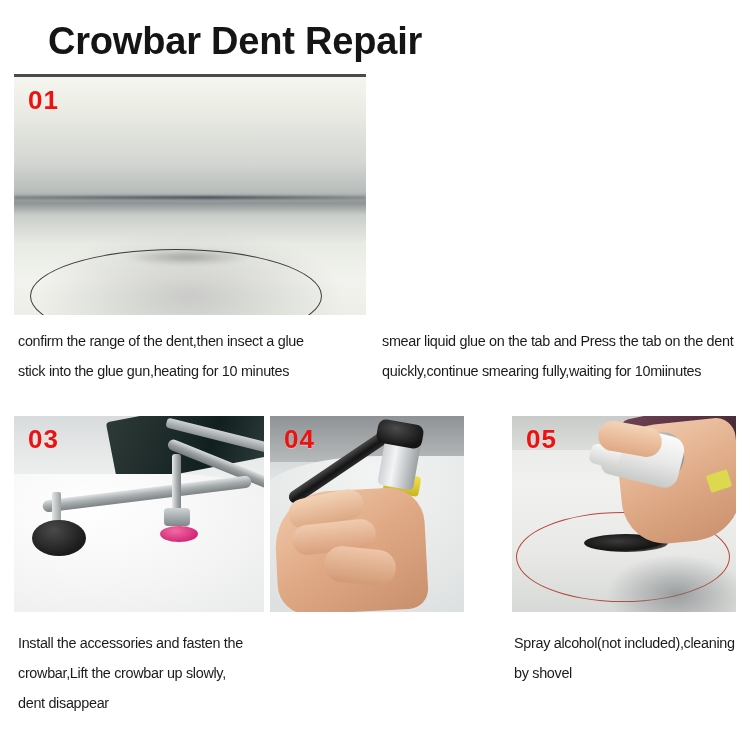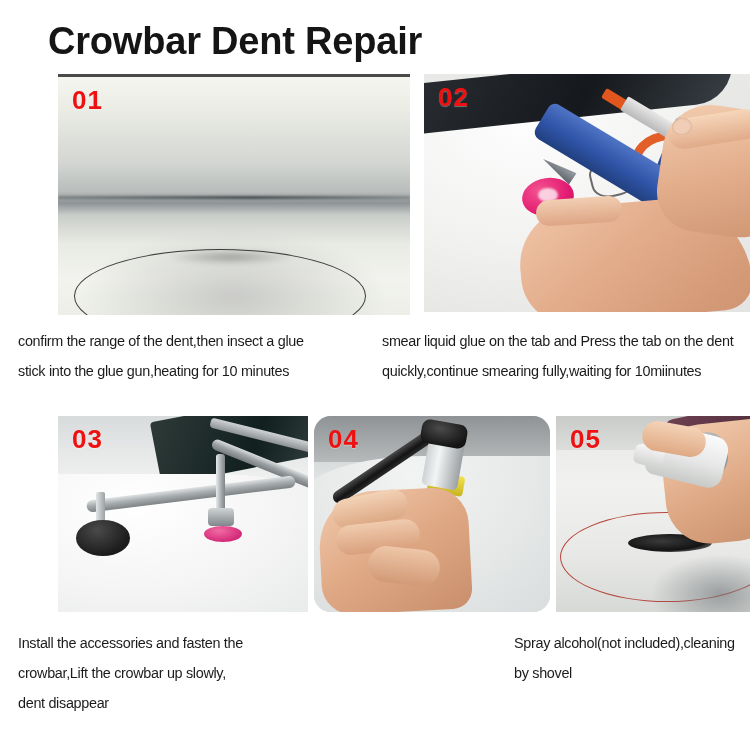--- a/index.html
+++ b/index.html
@@ -33,21 +33,20 @@
     color: #151515;
     letter-spacing: -0.2px;
     white-space: nowrap;
   }
 
   
   .panel {
     position: absolute;
     overflow: hidden;
     background: #d9d9d9;
-    margin-left: 44px;
   }
   .panel .badge {
     position: absolute;
     left: 14px;
     top: 8px;
     font-size: 26px;
     font-weight: bold;
     color: #ee1111;
     letter-spacing: 1px;
     z-index: 40;
@@ -307,23 +306,22 @@
   }
   #panel3 .pinktab {
     position: absolute;
     left: 146px; top: 110px; width: 38px; height: 16px;
     background: radial-gradient(ellipse at 40% 30%, #f06ba4 0%, #d42a78 70%);
     border-radius: 50%;
   }
 
   
   #panel4 {
-    left: 270px; top: 416px; width: 236px; height: 196px;
+    left: 270px; top: 416px; width: 194px; height: 196px;
     background: linear-gradient(to bottom, #b9bcbd 0%, #cfd2d2 14%, #e7e9e9 38%, #dfe2e2 70%, #cdd1d1 100%);
-    border-radius: 17px;
   }
   #panel4 .bg-top {
     position: absolute;
     left: 0; top: 0; width: 100%; height: 46px;
     background: linear-gradient(to bottom, #8f9395, #b6babb);
   }
   #panel4 .hoodsurf {
     position: absolute;
     left: -10px; top: 40px; width: 280px; height: 170px;
     background: radial-gradient(ellipse at 40% 10%, #f2f3f3 0%, #e6e8e8 50%, #d4d8d8 100%);
@@ -494,40 +492,20 @@
     <div class="bodyline"></div>
     <div class="dentshade"></div>
     <div class="oval"></div>
     <div class="badge">01</div>
   </div>
   <div class="caption" style="left:18px; top:326px; width:350px;">
     <div>confirm the range of the dent,then insect a glue</div>
     <div>stick into the glue gun,heating for 10 minutes</div>
   </div>
 
-  <div class="panel" id="panel2">
-    <div class="hood"></div>
-    <div class="windshield"></div>
-    <div class="cable"></div>
-    <div class="wirestand"></div>
-    <div class="triggerguard"></div>
-    <div class="gunhandle"></div>
-    <div class="gunbody"></div>
-    <div class="gunorange"></div>
-    <div class="gunlabel"></div>
-    <div class="gunnozzle"></div>
-    <div class="tab"></div>
-    <div class="tabglue"></div>
-    <div class="hand-lower"></div>
-    <div class="finger-l1"></div>
-    <div class="hand-upper"></div>
-    <div class="finger-u1"></div>
-    <div class="nail"></div>
-    <div class="badge">02</div>
-  </div>
   <div class="caption" style="left:382px; top:326px; width:368px;">
     <div>smear liquid glue on the tab and Press the tab on the dent</div>
     <div>quickly,continue smearing fully,waiting for 10miinutes</div>
   </div>
 
   <div class="panel" id="panel3">
     <div class="glass"></div>
     <div class="hoodsurface"></div>
     <div class="trim"></div>
     <div class="bridge2"></div>

